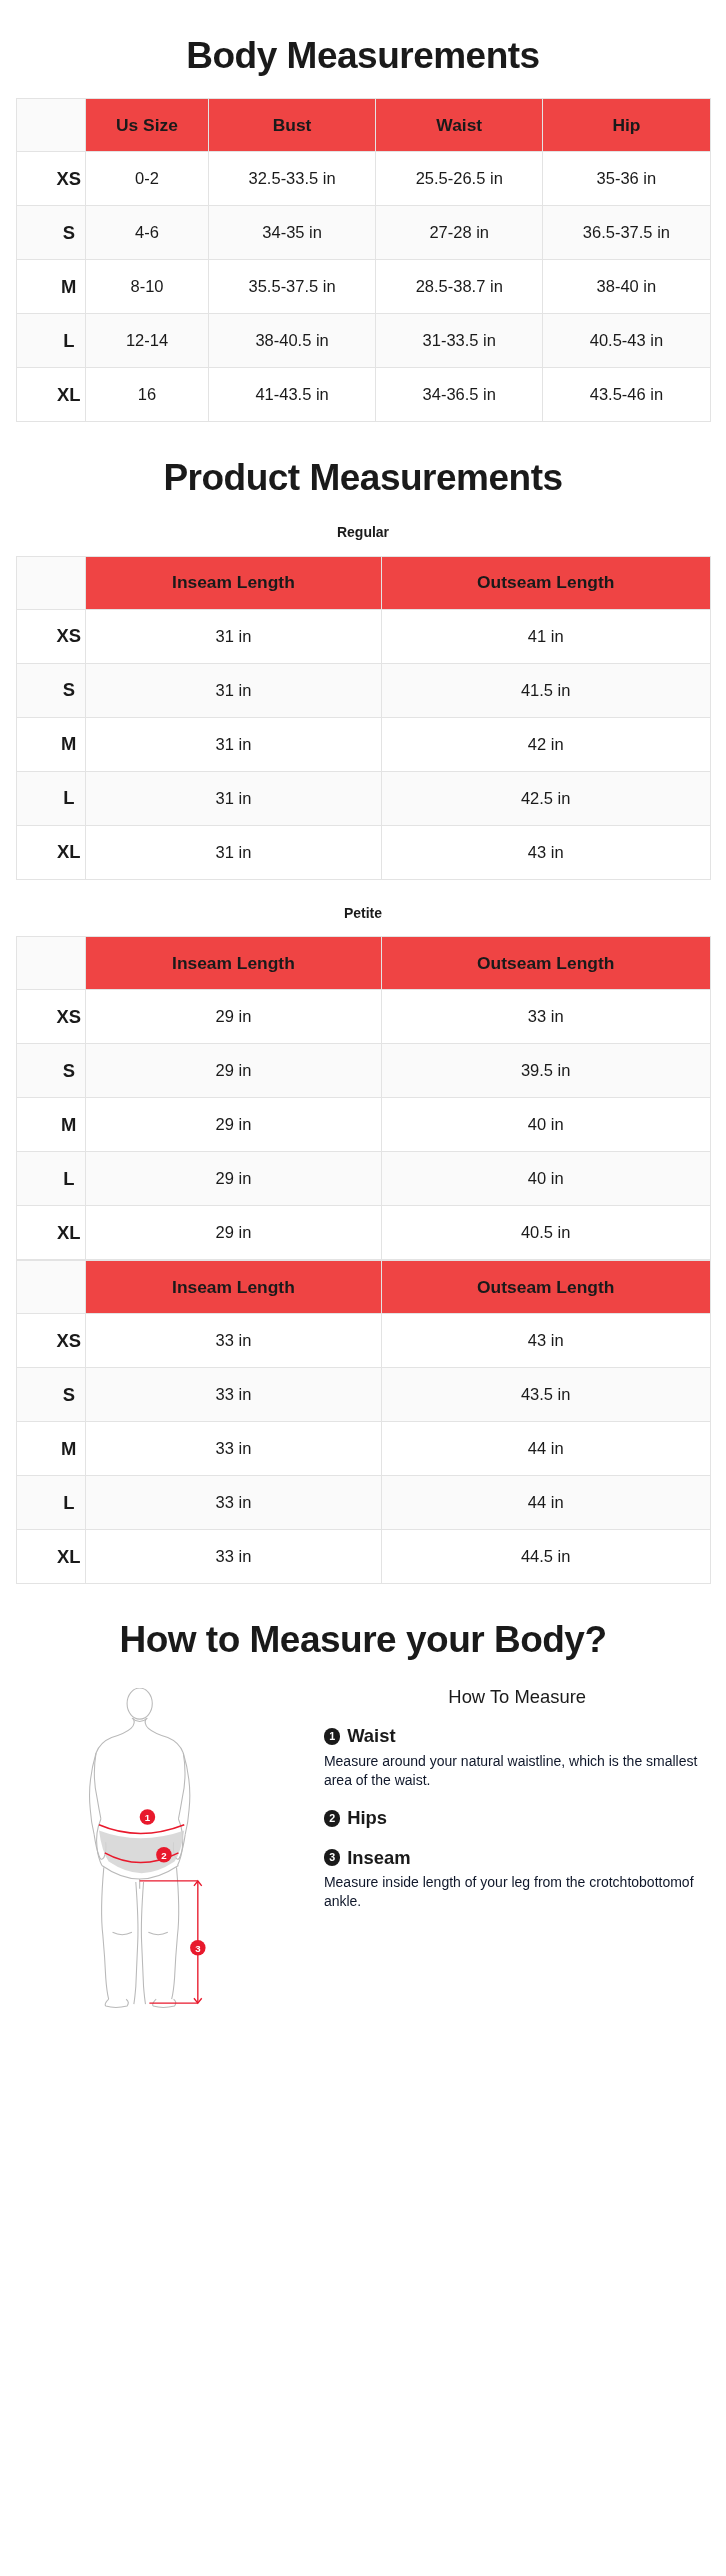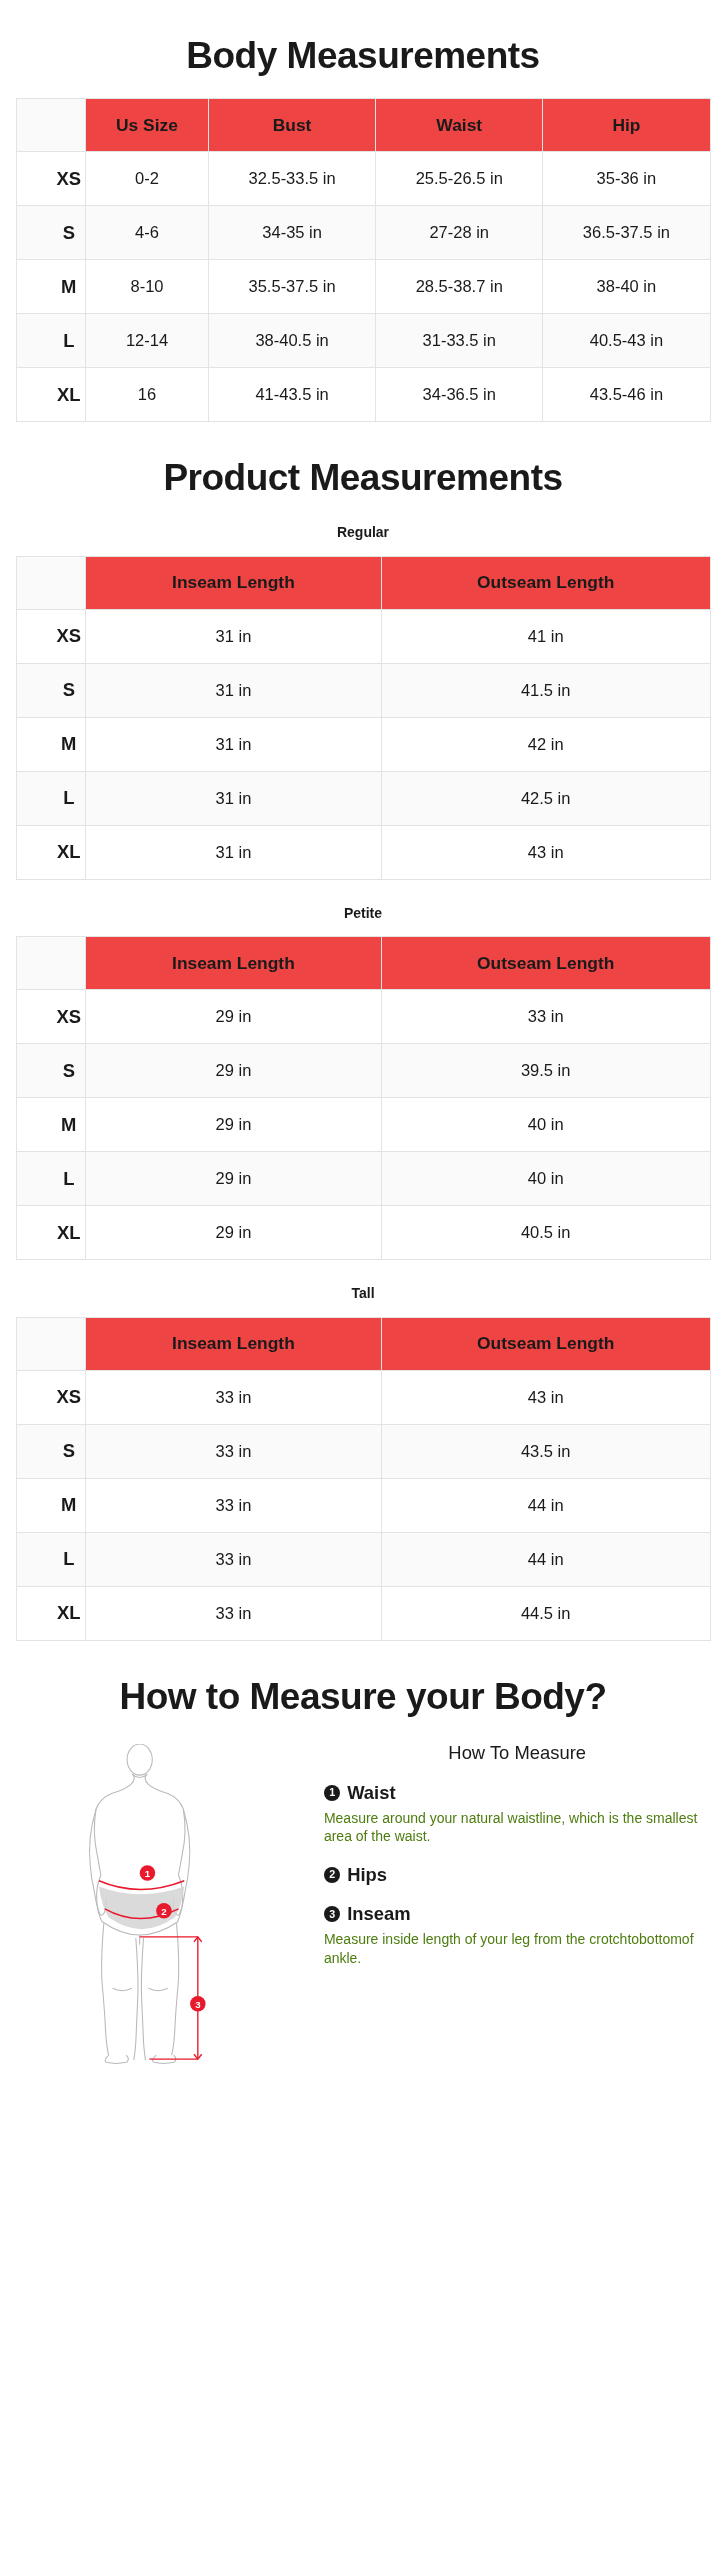--- a/index.html
+++ b/index.html
@@ -102,21 +102,21 @@
     line-height: 1;
     flex: 0 0 16.5px;
   }
   .howto-item .title {
     font-size: 18.4px;
     font-weight: bold;
   }
   .howto-item .desc {
     font-size: 14px;
     line-height: 1.35;
-    color: #4d7c0f;
+    color: #0f172a;
     margin: 0;
   }
 </style>
 </head>
 <body>
 
 <div class="page">
 
   <h1 class="section-title">Body Measurements</h1>
 
@@ -240,21 +240,20 @@
         <td>40 in</td>
       </tr>
       <tr>
         <th class="row-label">XL</th>
         <td>29 in</td>
         <td>40.5 in</td>
       </tr>
     </tbody>
   </table>
 
-  <h2 class="sub-title">Tall</h2>
   <table class="size-table">
     <thead>
       <tr>
         <th class="corner"></th>
         <th>Inseam Length</th>
         <th>Outseam Length</th>
       </tr>
     </thead>
     <tbody>
       <tr>

